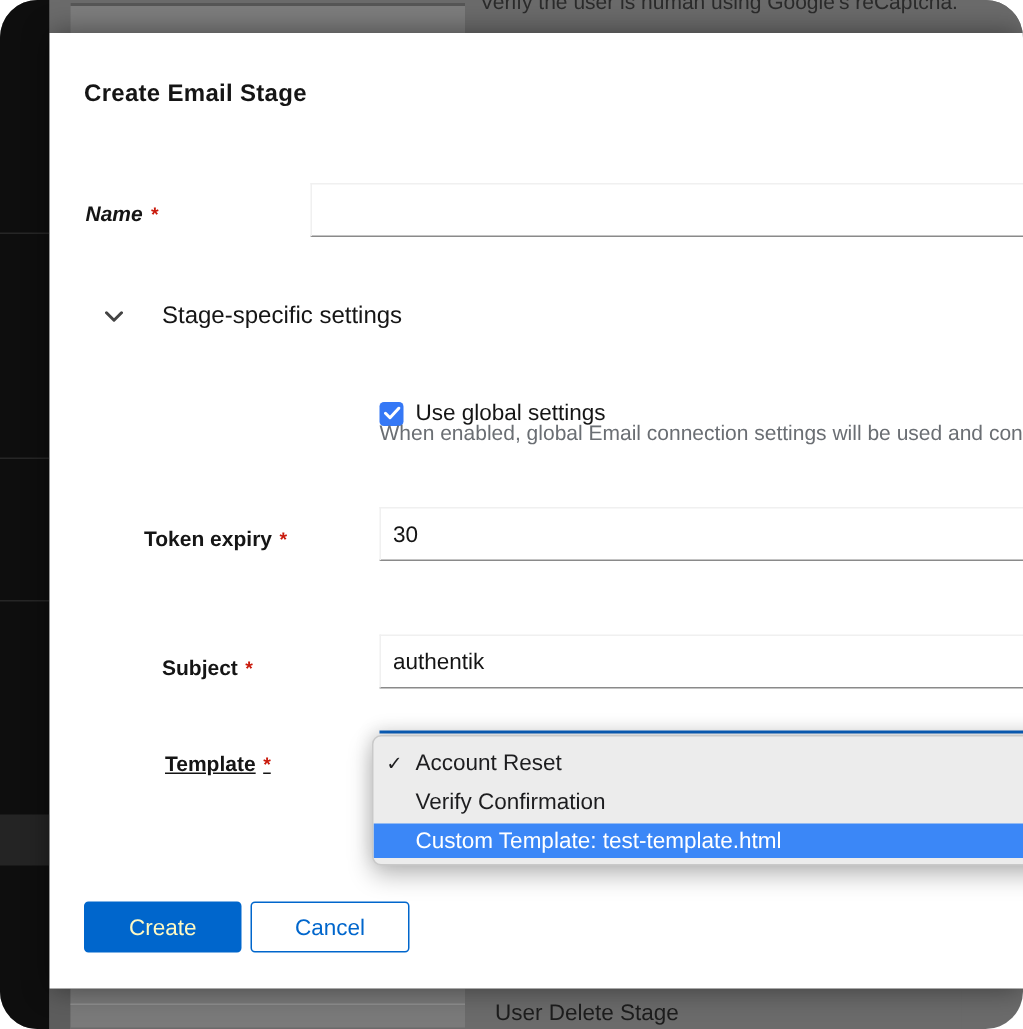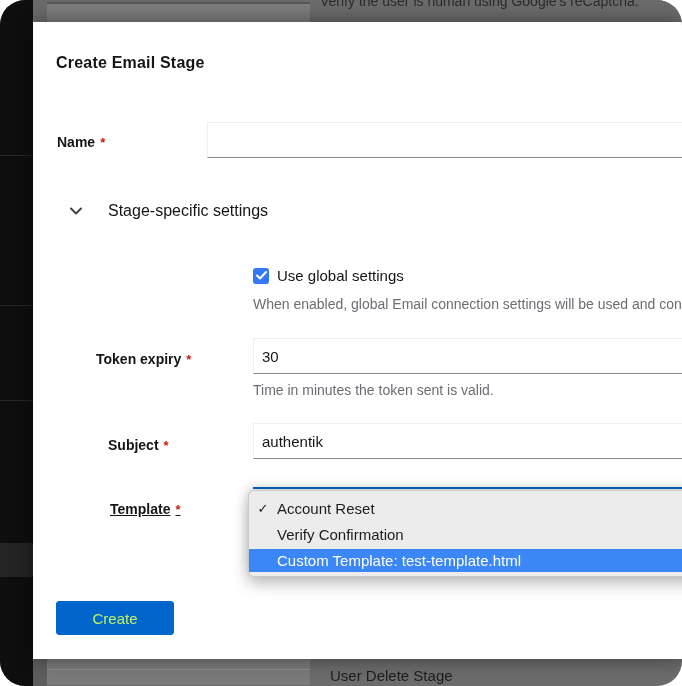--- a/index.html
+++ b/index.html
@@ -29,32 +29,32 @@
   .req { color:#c9190b; font-weight:600; margin-left:5px; font-size:13px; }
   .help-text { font-size:14px; color:#6a6e73; white-space:nowrap; }
 
   .pf-input {
     height:36px; background:#fff; color:#151515; font-size:15px;
     font-family:"Liberation Sans", sans-serif;
     border:1px solid #f0f0f0; border-bottom:1px solid #8a8a8a;
     padding:0 8px; outline:none;
   }
 
-  #name-label   { left:24px;  top:112px; }
+  #name-label   { left:24px;  top:112px;font-style:italic; }
   #name-input   { left:174px; top:100px; width:520px; }
 
   #expander { left:30px; top:176px; width:300px; height:26px; display:flex; align-items:center; cursor:pointer; }
   #expander .chev { width:26px; display:flex; justify-content:center; color:#444; }
   #expander-label { margin-left:19px; font-size:16px; color:#151515; }
 
   #useglobal-row { left:220px; top:245px; display:flex; align-items:center; }
   #useglobal-box { width:16px; height:16px; border-radius:3px; background:#3578f6; display:flex; align-items:center; justify-content:center; }
   #useglobal-box svg { display:block; }
   #useglobal-label { margin-left:8px; font-size:15px; color:#151515; }
-  #useglobal-help { left:220px; top:274px; }
+  #useglobal-help { left:220px; top:258px; }
 
   #tokenexpiry-label { left:63px;  top:329px; }
   #tokenexpiry-input { left:220px; top:316px; width:474px; }
   #tokenexpiry-help  { left:220px; top:360px; }
 
   #subject-label { left:75px;  top:415px; }
   #subject-input { left:220px; top:401px; width:474px; }
 
   #template-label { left:77px; top:479px;text-decoration:underline; }
   #template-focusline { left:220px; top:465px; width:462px; height:2px; background:#0b63c4; }
@@ -65,21 +65,21 @@
     box-shadow:0 6px 16px rgba(0,0,0,.28), 0 -4px 12px rgba(0,0,0,.12);
     padding-top:4px; overflow:hidden;
   }
   .popup-option { position:relative; height:26px; display:flex; align-items:center; font-size:15px; color:#1d1d1f; cursor:default; }
   .popup-option .check { width:28px; text-align:center; font-size:13px; color:#1d1d1f; }
   .popup-option.highlighted { background:#3b87f7; color:#ffffff; height:23px; margin-top:2px; }
   .popup-option.highlighted .check { color:#ffffff; }
 
   .btn { height:34px; border-radius:3px; font-family:"Liberation Sans", sans-serif;
          font-size:15px; display:flex; align-items:center; justify-content:center; cursor:pointer; }
-  #create-btn { left:23px;  top:579px; width:118px; background:#0066cc; color:#bef264; border:1px solid #0066cc;text-align:center; }
+  #create-btn { left:23px;  top:579px; width:105px; background:#0066cc; color:#fef9c3; border:1px solid #0066cc;text-align:center; }
   #cancel-btn { left:134px; top:579px; width:106px; background:#ffffff; color:#0066cc; border:1px solid #0066cc; }
 </style>
 </head>
 <body>
 
 <div id="stage">
 
   <div class="abs" id="sidebar">
     <div class="abs sidebar-divider" style="top:155px"></div>
     <div class="abs sidebar-divider" style="top:305px"></div>
@@ -125,21 +125,20 @@
           </svg>
       </span>
       <span id="expander-label">Stage-specific settings</span>
     </div>
     <div class="abs help-text" id="useglobal-help">When enabled, global Email connection settings will be used and con</div>
 
     <div class="abs field-label" id="tokenexpiry-label">
       <span>Token expiry</span><span class="req">*</span>
     </div>
     <input class="abs pf-input" id="tokenexpiry-input" type="text" value="30" style="">
-    <div class="abs help-text" id="tokenexpiry-help">Time in minutes the token sent is valid.</div>
 
     <div class="abs field-label" id="subject-label">
       <span>Subject</span><span class="req">*</span>
     </div>
     <input class="abs pf-input" id="subject-input" type="text" value="authentik" style="">
 
     <div class="abs field-label" id="template-label">
       <span>Template</span><span class="req">*</span>
     </div>
     <div class="abs" id="template-focusline"></div>
@@ -153,15 +152,16 @@
         <span class="check"></span>
         <span>Verify Confirmation</span>
       </div>
       <div class="popup-option highlighted">
         <span class="check"></span>
         <span>Custom Template: test-template.html</span>
       </div>
     </div>
 
     <button class="abs btn" id="create-btn">Create</button>
+    <button class="abs btn" id="cancel-btn">Cancel</button>
 
   </div>
 </div>
 
 </body></html>

